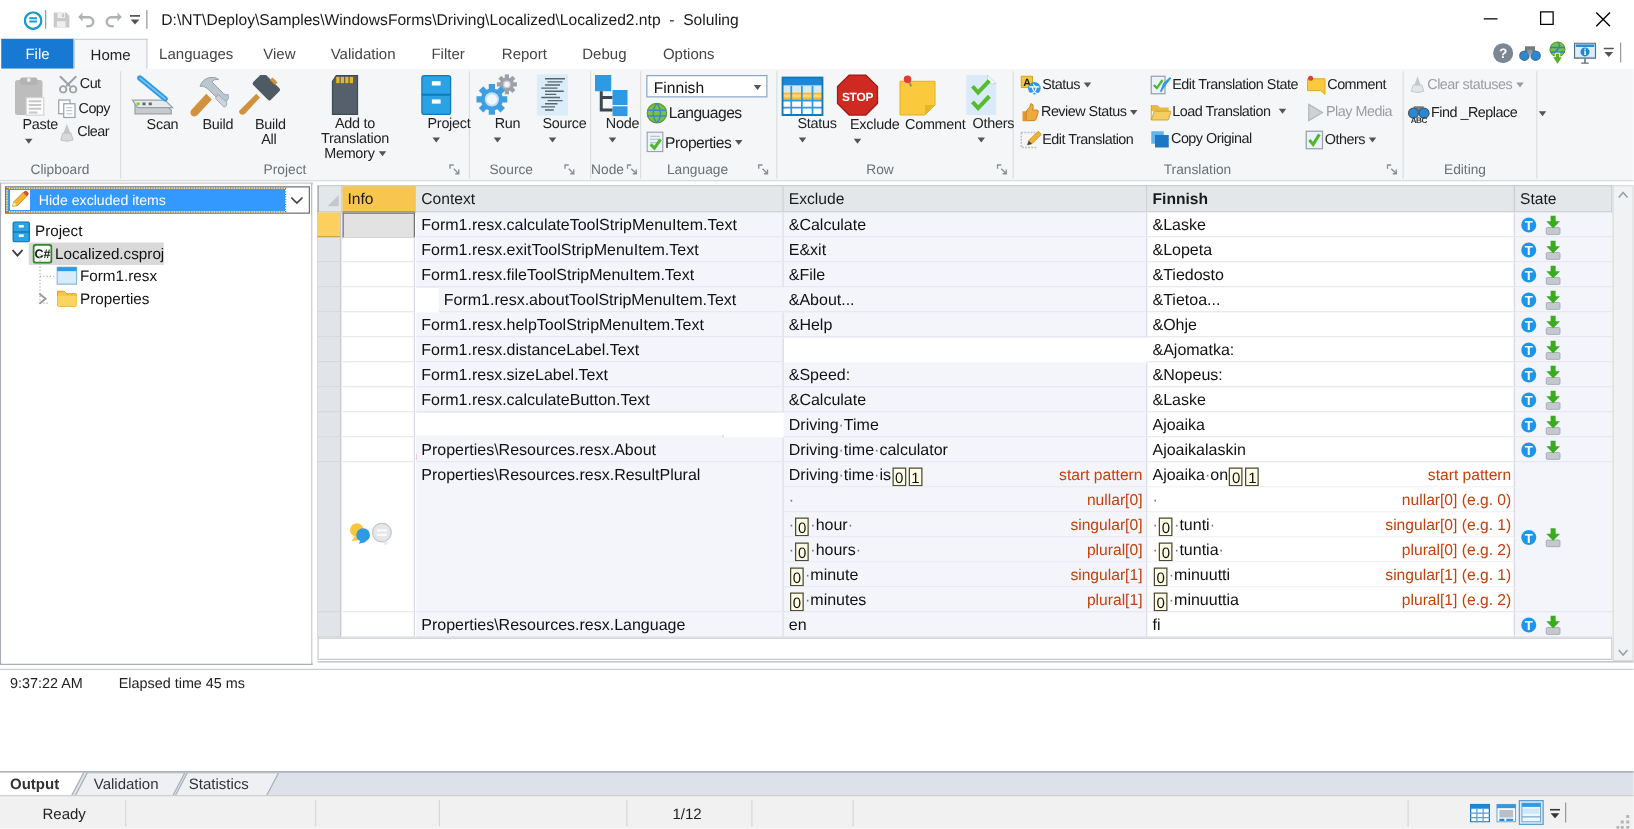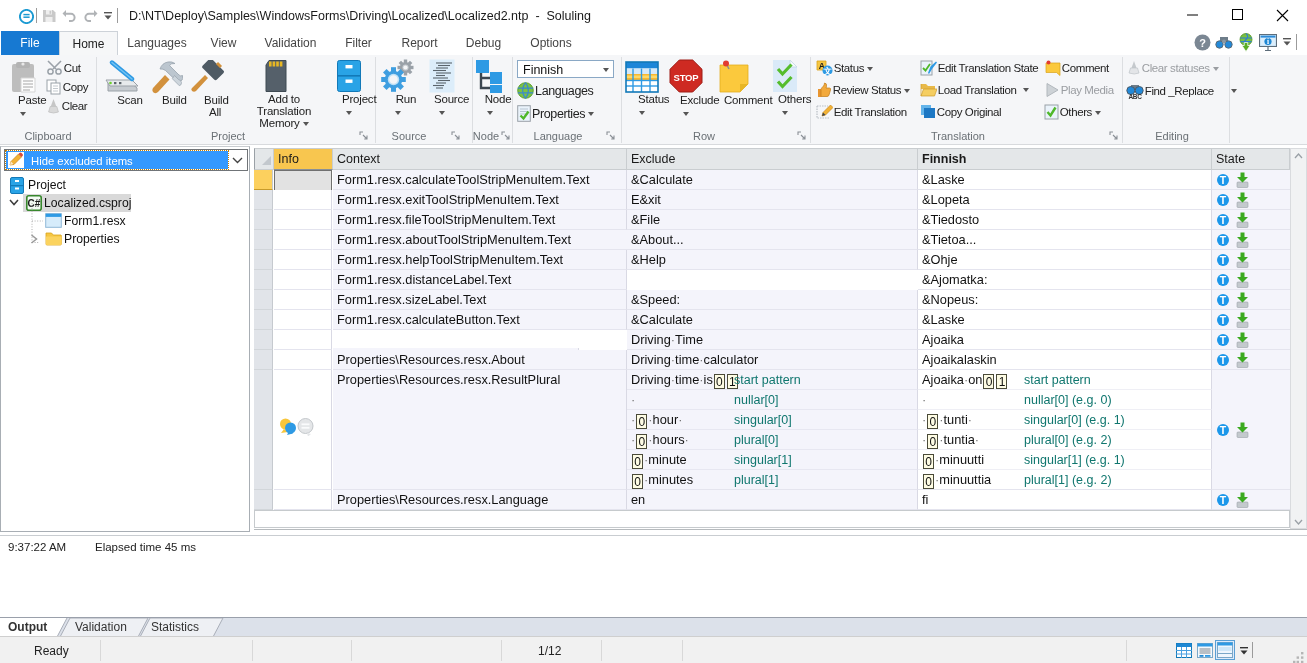--- a/index.html
+++ b/index.html
@@ -41,21 +41,21 @@
 #tree { position:absolute; left:0; top:25px; width:248px; height:358px; background:#fff; font-size:12.2px; color:#111; }
 .titem { position:absolute; height:18px; line-height:18px; white-space:nowrap; }
 
 
 #grid { position:absolute; left:254px; top:0; width:1037px; height:384px; }
 .gh { position:absolute; top:2px; height:22px; background:#e4e7e9; border-right:1px solid #c9cdd0; border-top:1px solid #c9cdd0; border-bottom:1px solid #c9cdd0; font-size:12.5px; color:#1a1a1a; line-height:21px; padding-left:4px; }
 .cell { position:absolute; height:20px; font-size:12.8px; color:#111; line-height:19px; padding-left:4px; white-space:nowrap; overflow:hidden; }
 .lav { background:#f4f4fb; }
 .wht { background:#fff; }
 .rowind { position:absolute; left:0; width:19px; height:20px; background:#e1e4e9; border-right:1px solid #c6cacf; border-bottom:1px solid #d2d6da; }
-.pat { position:absolute; font-size:12.5px; color:#0f766e; text-align:left; }
+.pat { position:absolute; font-size:12.5px; color:#c2410c; text-align:right; }
 .ph { display:inline-block; min-width:11px; height:15px; background:#fefce4; border:1px solid #4a4a38; text-align:center; line-height:14px; font-size:12px; padding:0 1px; margin:0 1px; vertical-align:-2px; }
 .dot { color:#737373; }
 #vscroll { position:absolute; left:1036px; top:2px; width:17px; height:381px; background:#f1f2f3; border:1px solid #d9dbde; }
 
 #outpanel { position:absolute; left:0; top:535px; width:1307px; height:82px; background:#fff; border-top:1px solid #c9cdd1; font-size:11.5px; color:#222; }
 #tabband { position:absolute; left:0; top:617px; width:1307px; height:19px; background:#dce1ea; border-top:1px solid #9aa0ab; }
 .btab { position:absolute; top:0px; height:18px; font-size:12px; color:#333; }
 #statusbar { position:absolute; left:0; top:636px; width:1307px; height:27px; background:#f1f1f1; border-top:1px solid #cfcfcf; font-size:12px; color:#222; }
 .ssep { position:absolute; top:3px; width:1px; height:21px; background:#d8d8d8; }
 </style>
@@ -579,21 +579,21 @@
 <div class="cell wht" style="left:664px;top:64px;width:294px;border-right:1px solid #d9d9e4;border-bottom:1px solid #e4e4ee">&amp;Tiedosto</div>
 <div class="cell lav" style="left:958px;top:64px;width:78px;border-bottom:1px solid #e4e4ee"></div>
 <svg class="abs" style="left:962px;top:66px" width="33" height="16" viewBox="0 0 33 16">
           <circle cx="7" cy="8" r="6" fill="#1b97ea"></circle>
           <text x="7" y="12.2" font-size="10.5" font-weight="bold" fill="#fff" text-anchor="middle" font-family="Liberation Sans">T</text>
           <rect x="21" y="10" width="11" height="5.5" rx="1" fill="#c3c9cd" stroke="#9aa1a7" stroke-width="0.6"></rect>
           <path d="M24.5 0.5 h4 V5 h3.5 L26.5 10.5 L21 5 h3.5 Z" fill="#3aaa1e"></path>
         </svg>
 <div class="rowind" style="top:84px;"></div>
 <div class="cell wht" style="left:20px;top:84px;width:58px;border-right:1px solid #d9d9e4;border-bottom:1px solid #e4e4ee"></div>
-<div class="cell lav" style="left:79px;top:84px;width:300px;border-right:1px solid #d9d9e4;border-bottom:1px solid #e4e4ee">Form1.resx.aboutToolStripMenuItem.Text</div>
+<div class="cell lav" style="left:97px;top:84px;width:300px;border-right:1px solid #d9d9e4;border-bottom:1px solid #e4e4ee">Form1.resx.aboutToolStripMenuItem.Text</div>
 <div class="cell lav" style="left:373px;top:84px;width:291px;border-right:1px solid #d9d9e4;border-bottom:1px solid #e4e4ee">&amp;About...</div>
 <div class="cell wht" style="left:664px;top:84px;width:294px;border-right:1px solid #d9d9e4;border-bottom:1px solid #e4e4ee">&amp;Tietoa...</div>
 <div class="cell lav" style="left:958px;top:84px;width:78px;border-bottom:1px solid #e4e4ee"></div>
 <svg class="abs" style="left:962px;top:86px" width="33" height="16" viewBox="0 0 33 16">
           <circle cx="7" cy="8" r="6" fill="#1b97ea"></circle>
           <text x="7" y="12.2" font-size="10.5" font-weight="bold" fill="#fff" text-anchor="middle" font-family="Liberation Sans">T</text>
           <rect x="21" y="10" width="11" height="5.5" rx="1" fill="#c3c9cd" stroke="#9aa1a7" stroke-width="0.6"></rect>
           <path d="M24.5 0.5 h4 V5 h3.5 L26.5 10.5 L21 5 h3.5 Z" fill="#3aaa1e"></path>
         </svg>
 <div class="rowind" style="top:104px;"></div>

